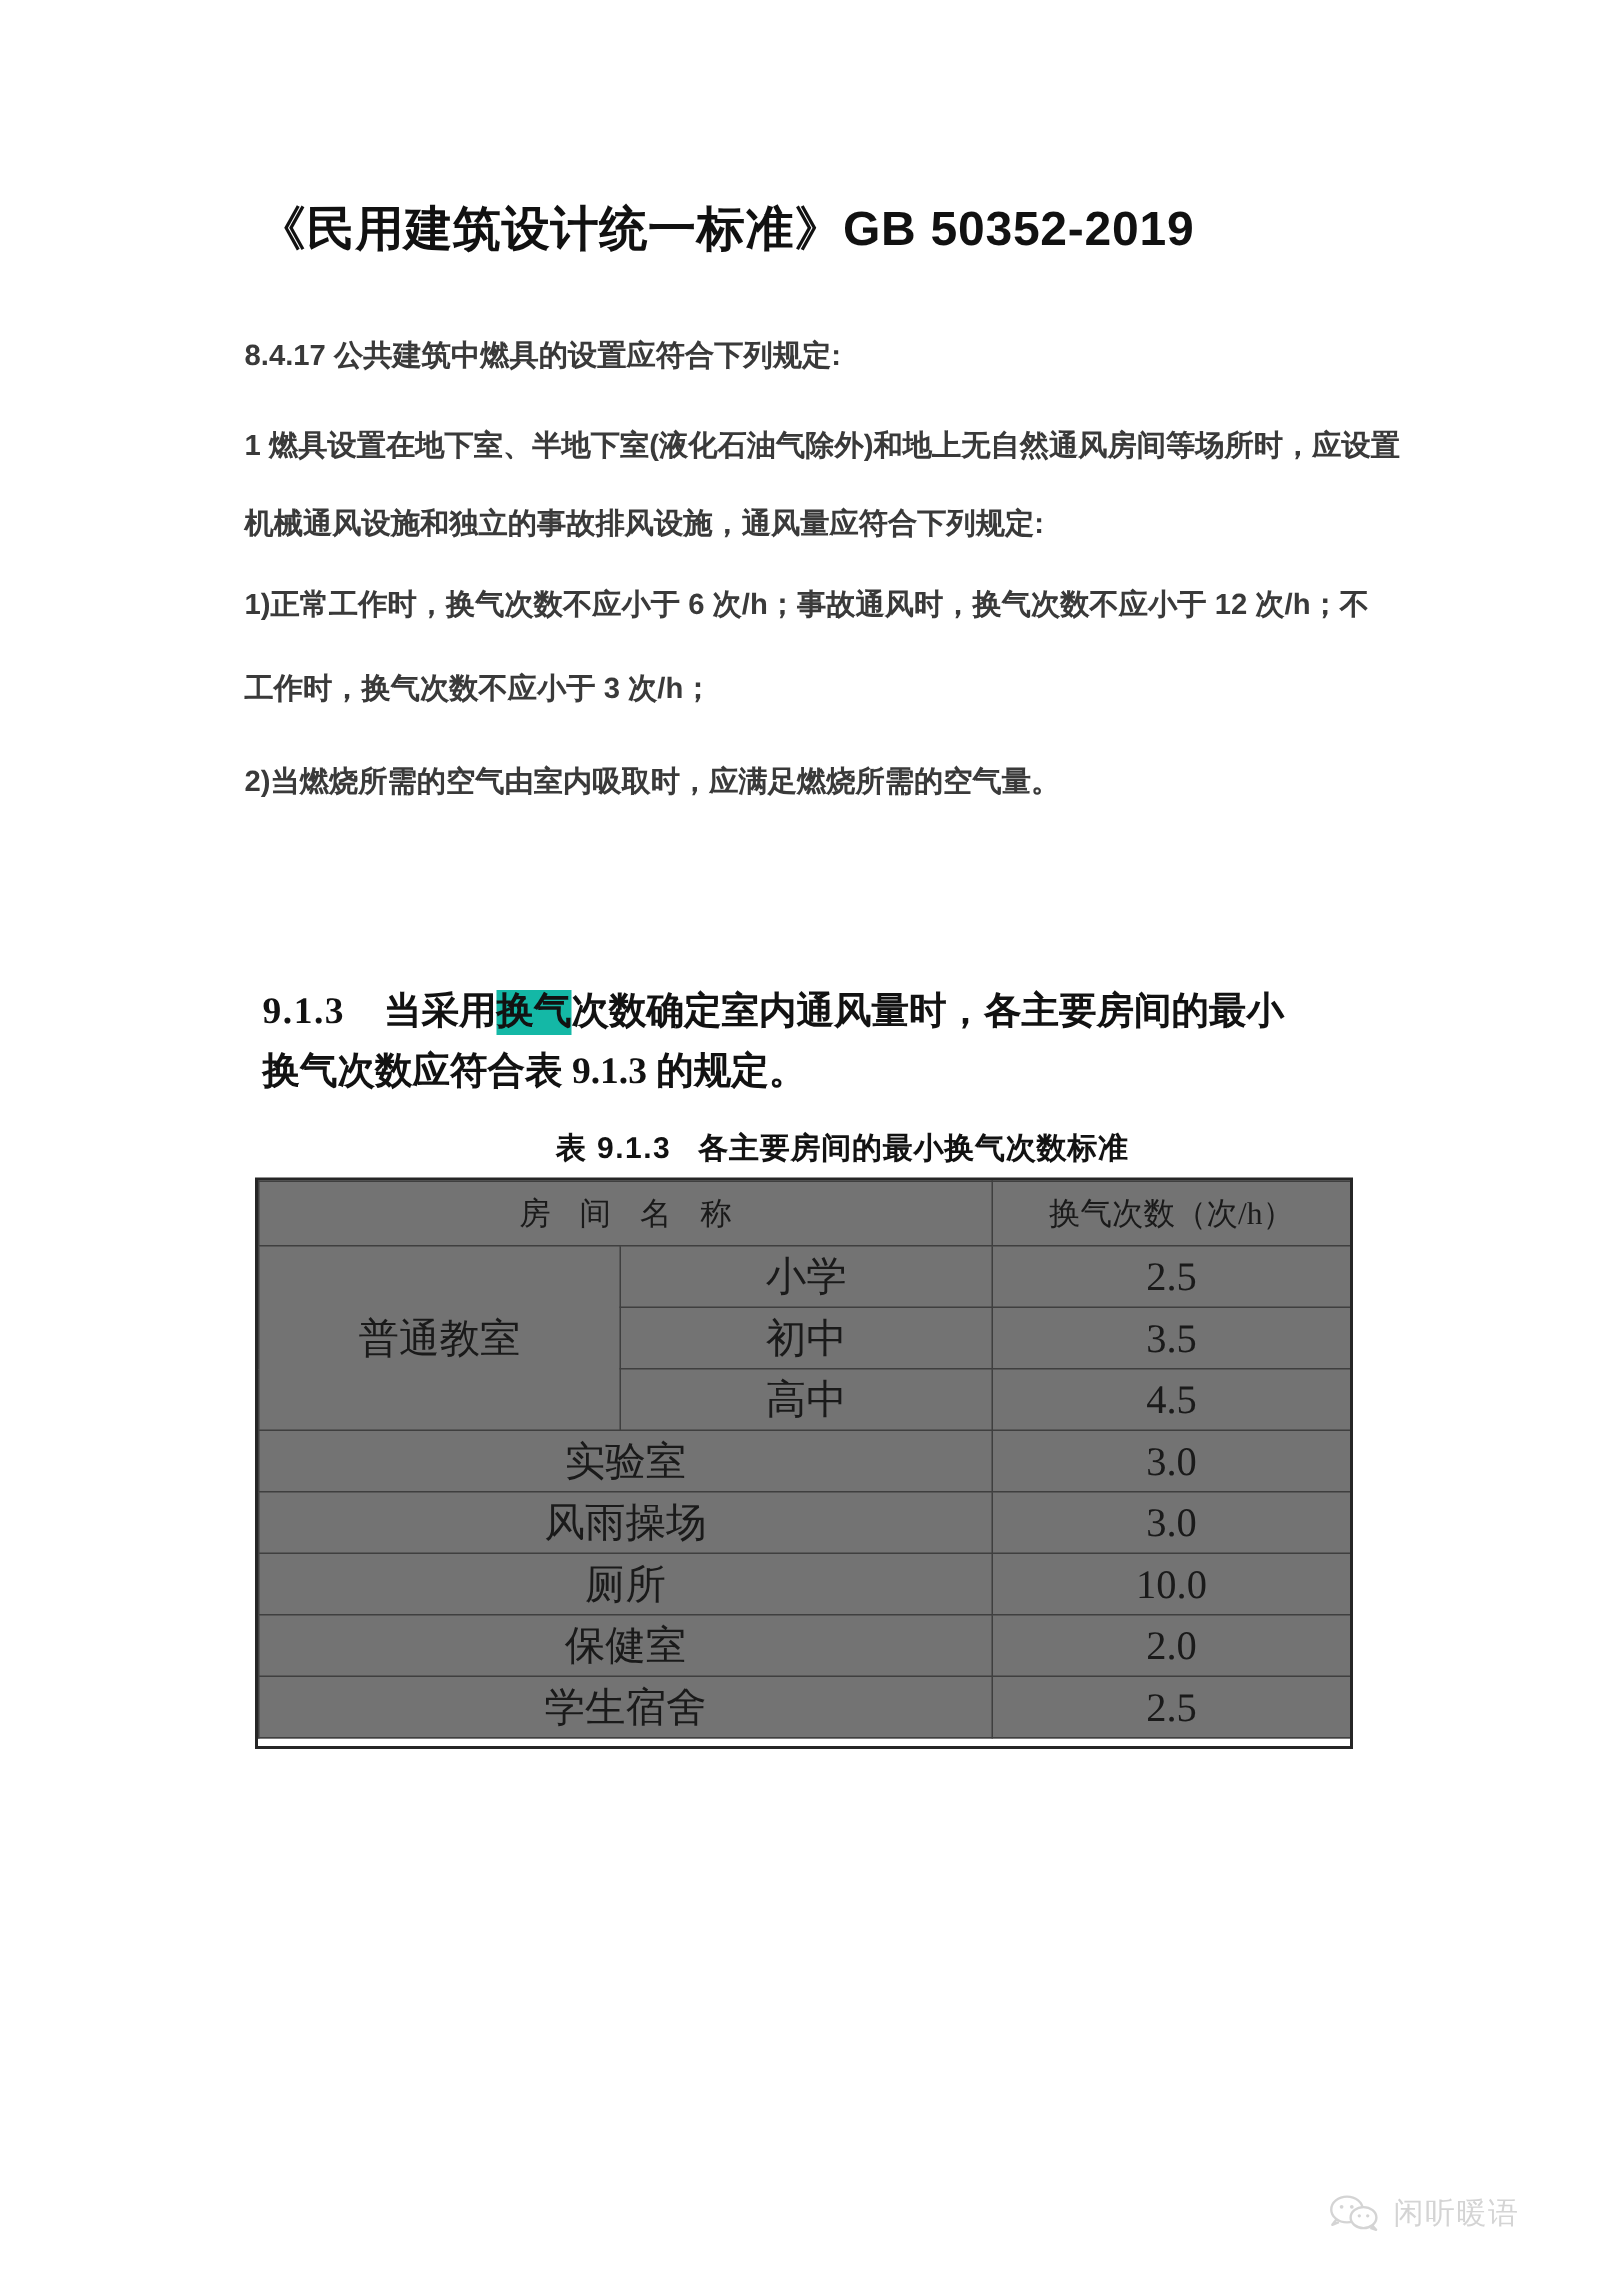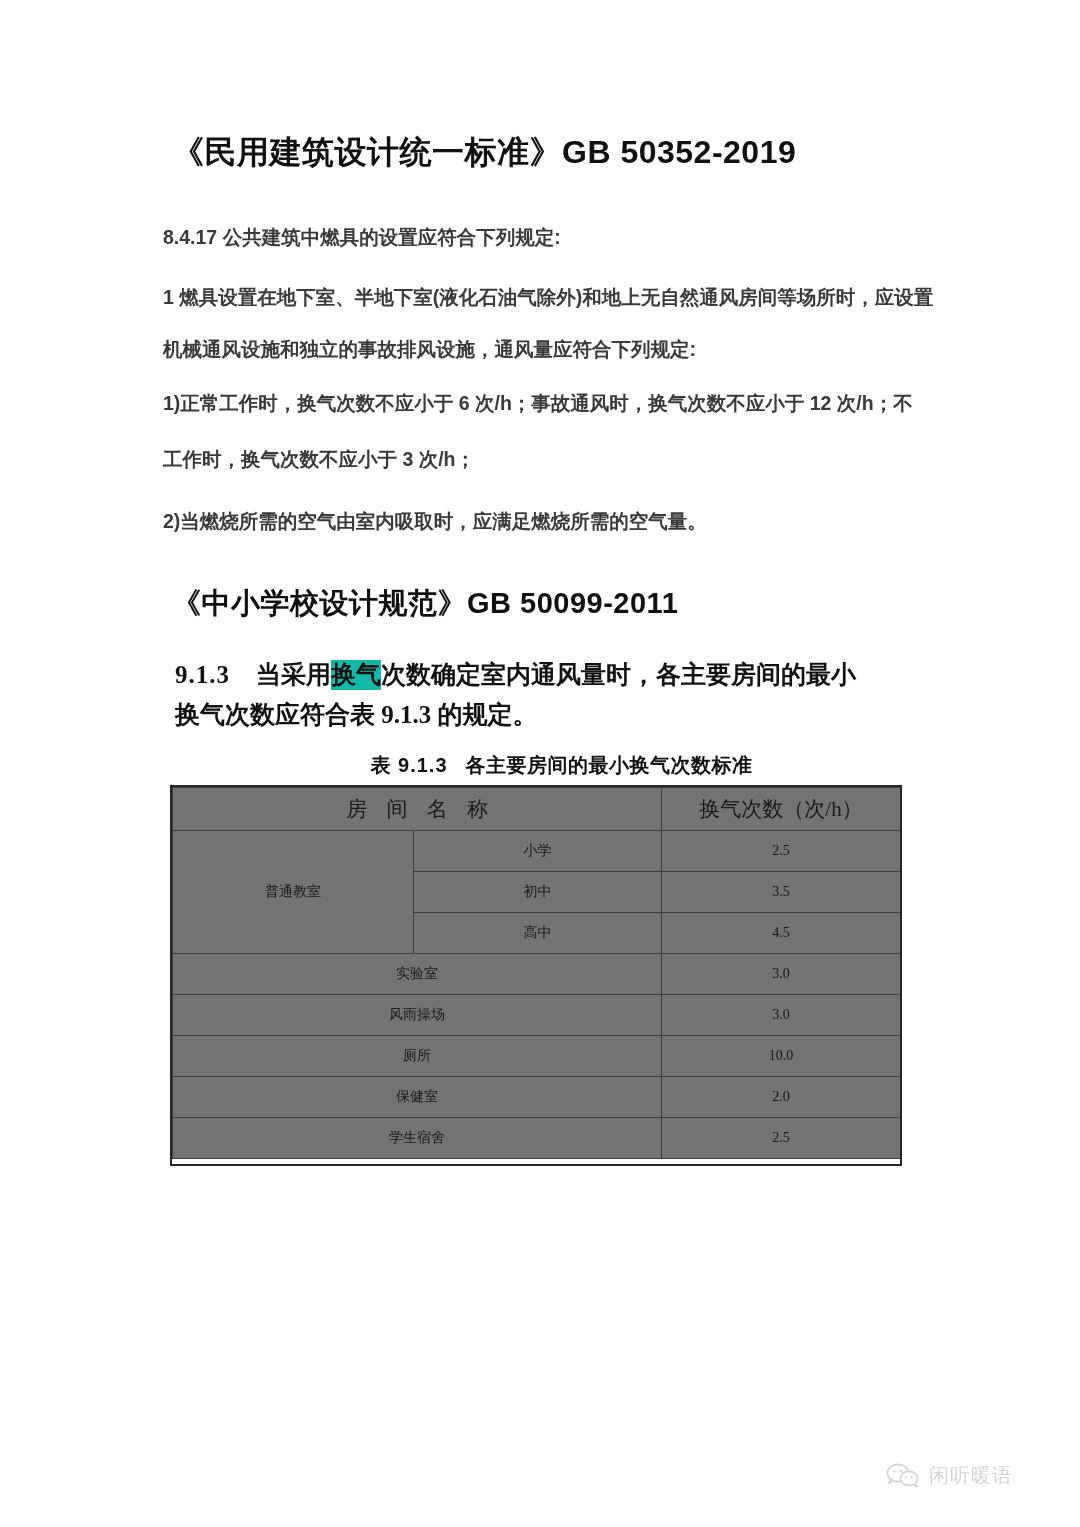--- a/index.html
+++ b/index.html
@@ -107,21 +107,21 @@
     width: 100%;
     table-layout: fixed;
     font-family: "Liberation Serif", "DejaVu Serif", serif;
     color: #1a1a1a;
     background: #737373;
   }
   table.spec td {
     border: 1px solid #3f3f3f;
     text-align: center;
     vertical-align: middle;
-    font-size: 14px;
+    font-size: 27px;
     height: 40px;
     padding: 0;
   }
   table.spec tr.hdr td {
     font-size: 21px;
     height: 42px;
     font-weight: 400;
   }
   .th-room { letter-spacing: 7px; padding-left: 7px; }
   .outer-frame {
@@ -160,21 +160,20 @@
 
   <div class="doc-title">《民用建筑设计统一标准》GB 50352-2019</div>
 
   <div class="body-line bl-1">8.4.17 公共建筑中燃具的设置应符合下列规定:</div>
   <div class="body-line bl-2">1 燃具设置在地下室、半地下室(液化石油气除外)和地上无自然通风房间等场所时，应设置</div>
   <div class="body-line bl-3">机械通风设施和独立的事故排风设施，通风量应符合下列规定:</div>
   <div class="body-line bl-4">1)正常工作时，换气次数不应小于 6 次/h；事故通风时，换气次数不应小于 12 次/h；不</div>
   <div class="body-line bl-5">工作时，换气次数不应小于 3 次/h；</div>
   <div class="body-line bl-6">2)当燃烧所需的空气由室内吸取时，应满足燃烧所需的空气量。</div>
 
-  <div class="doc-title2">《中小学校设计规范》GB 50099-2011</div>
 
   <div class="clause clause-l1">
     <span class="clause-num">9.1.3</span><span>当采用</span><span class="hl">换气</span><span>次数确定室内通风量时，各主要房间的最小</span>
   </div>
   <div class="clause clause-l2">换气次数应符合表 9.1.3 的规定。</div>
 
   <div class="table-caption">
     <span class="caption-num">表 9.1.3</span><span>各主要房间的最小换气次数标准</span>
   </div>
 

